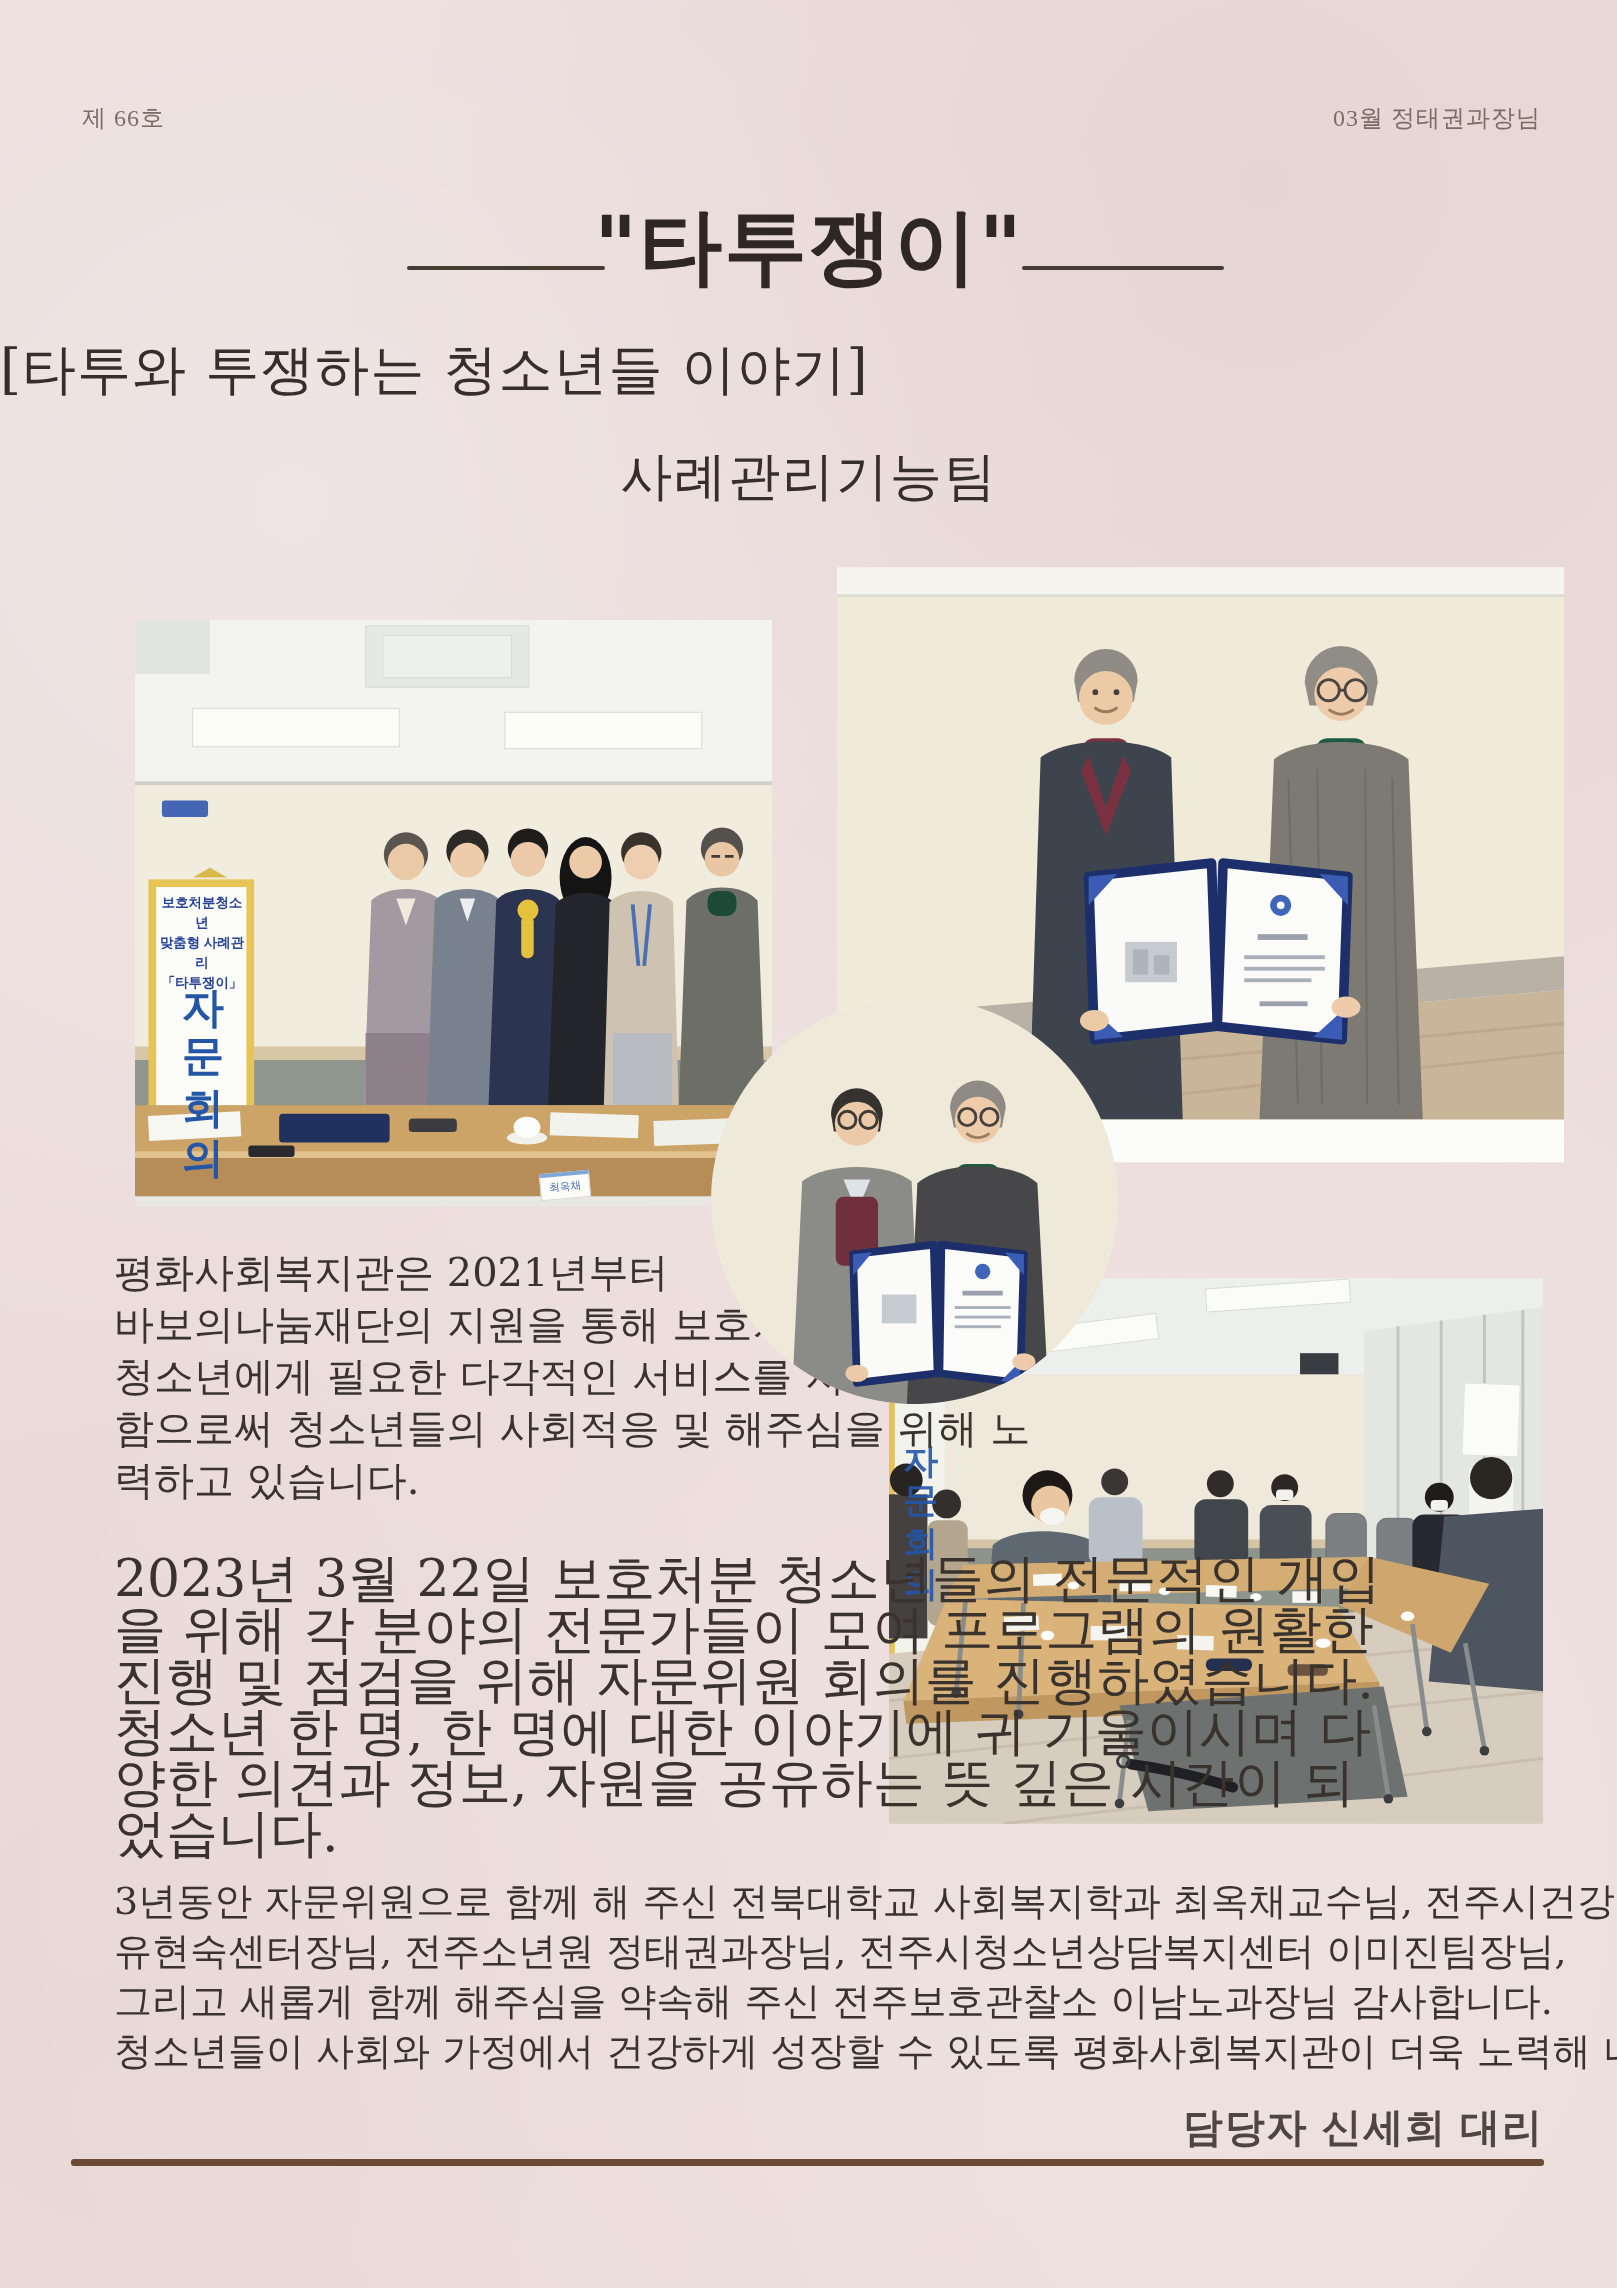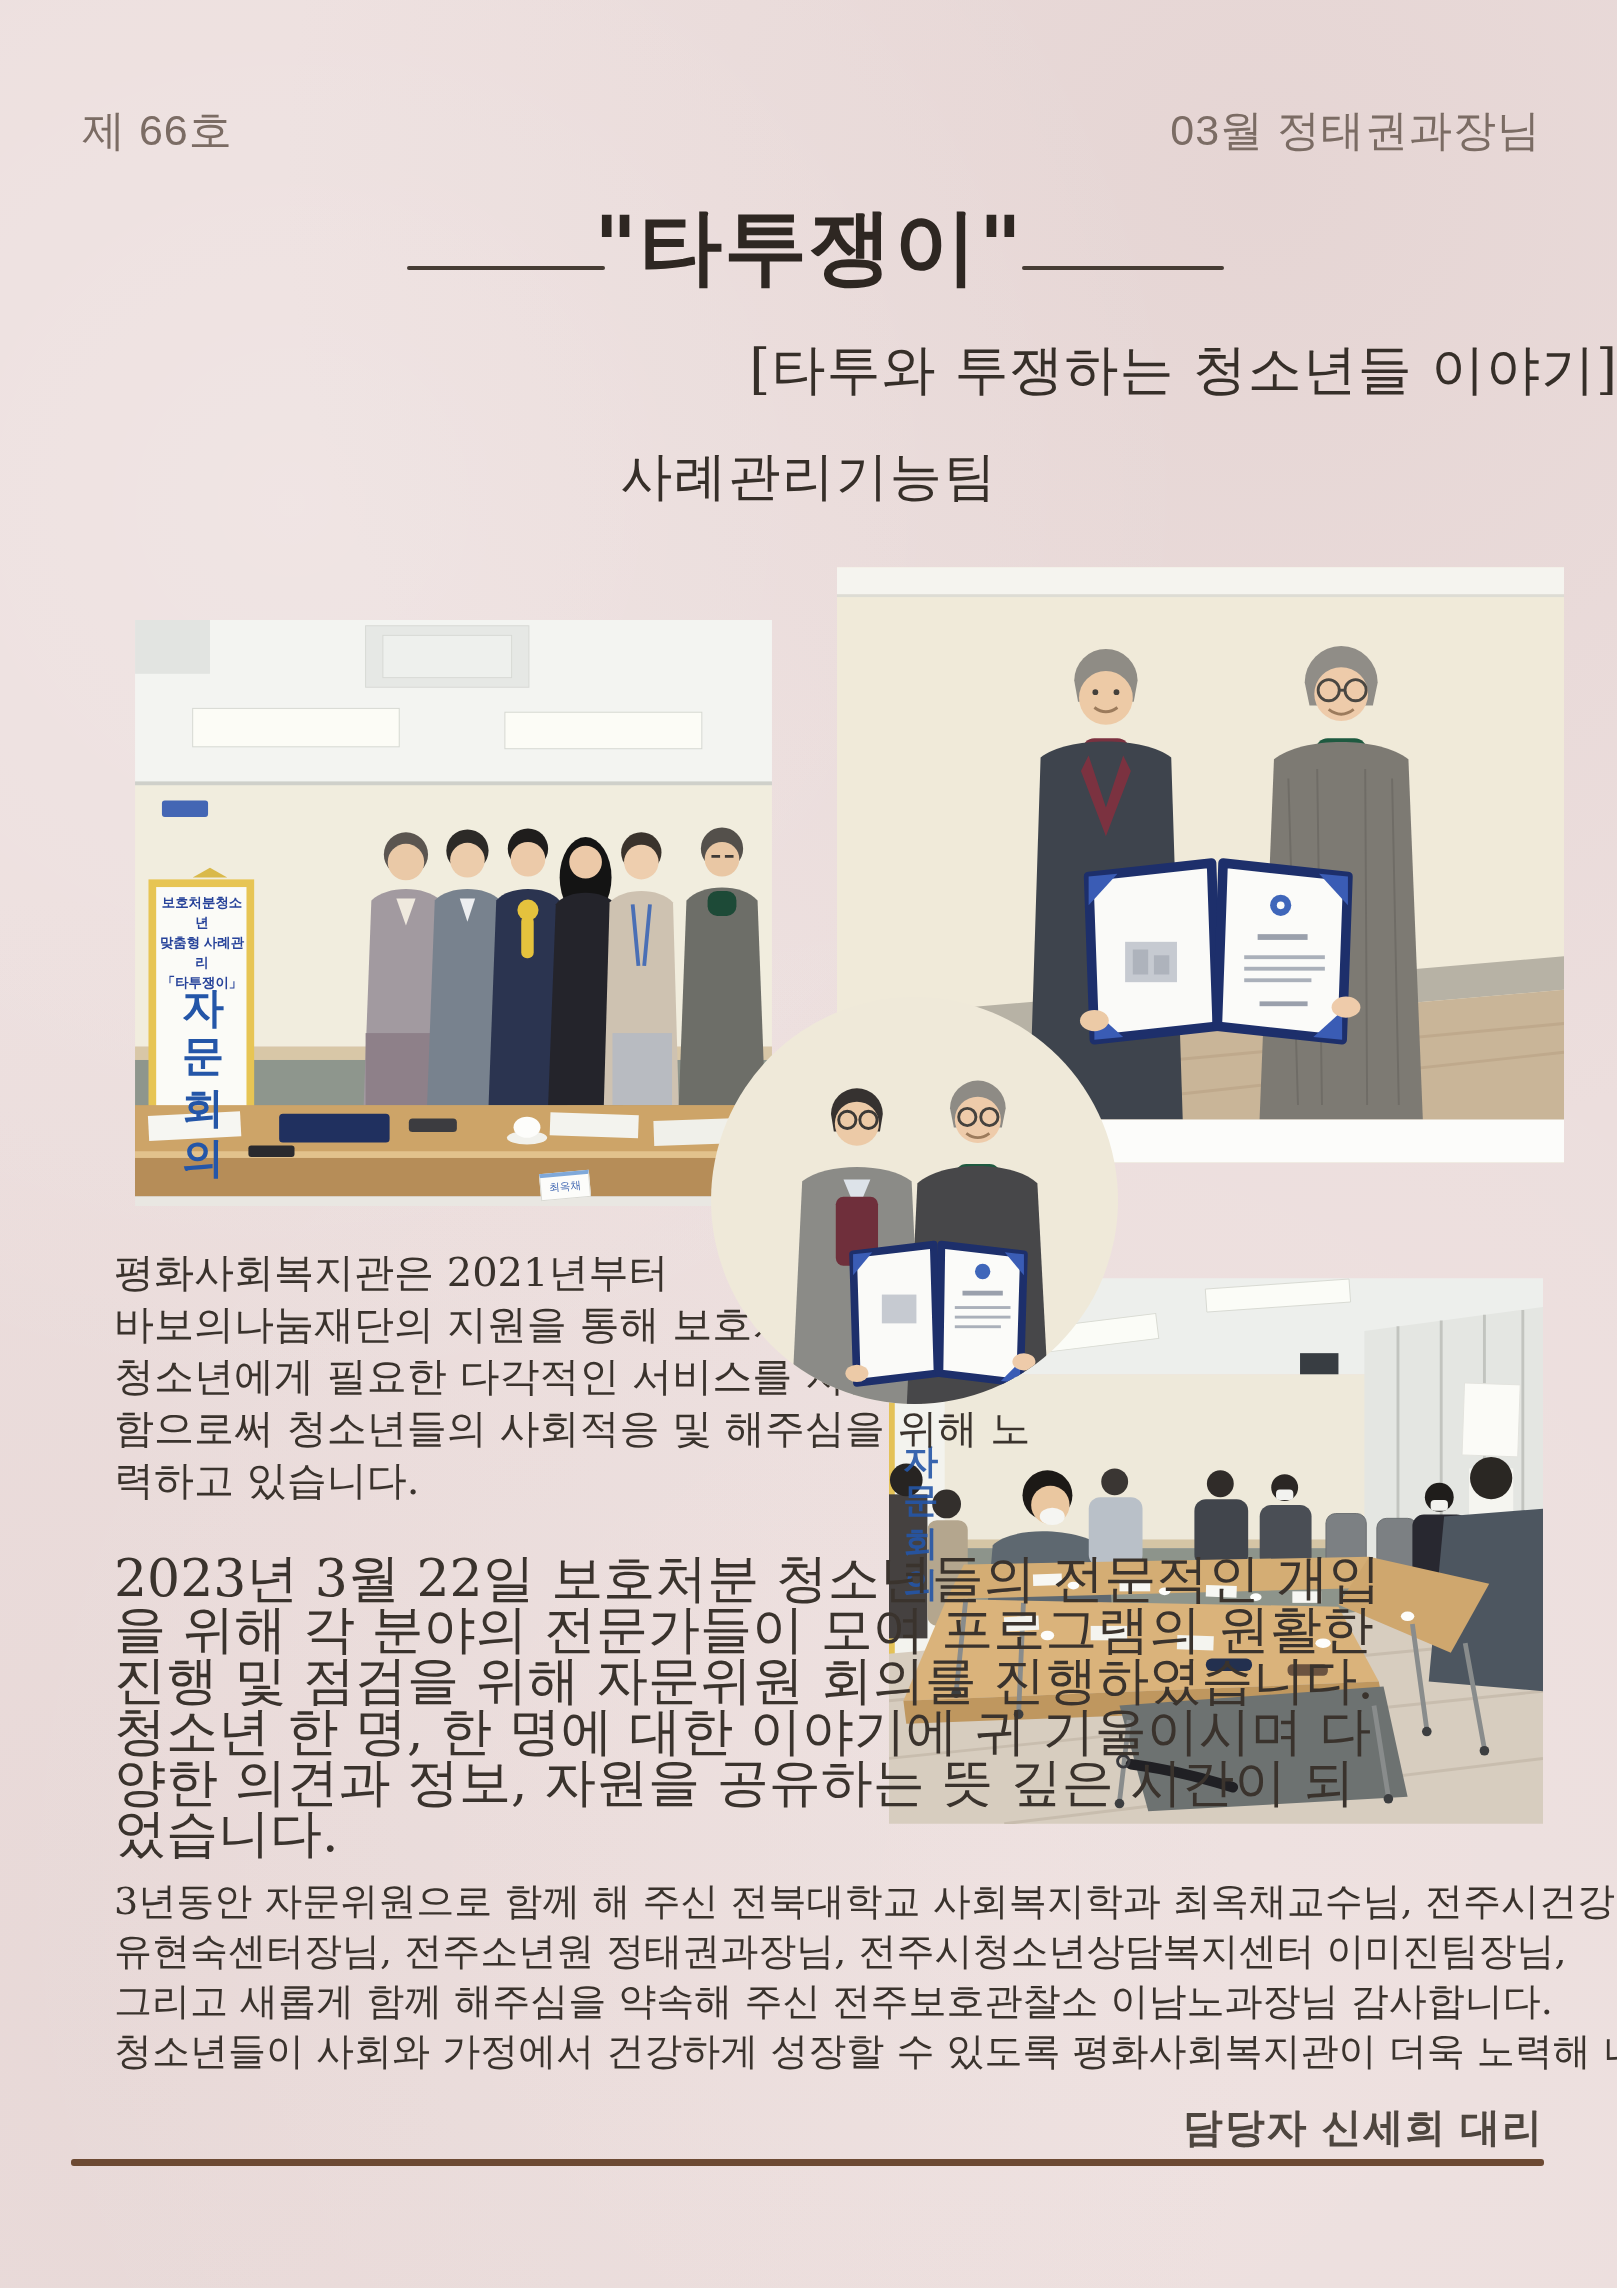--- a/index.html
+++ b/index.html
@@ -14,33 +14,33 @@
   }
   .page{
     position:relative;width:1618px;height:2288px;overflow:hidden;
     background-color:var(--bg);
     background-image:
       radial-gradient(circle at 18% 22%, rgba(255,255,255,.20), rgba(255,255,255,0) 42%),
       radial-gradient(circle at 78% 8%, rgba(212,190,188,.28), rgba(212,190,188,0) 40%),
       radial-gradient(circle at 62% 82%, rgba(255,250,248,.14), rgba(255,250,248,0) 50%),
       radial-gradient(circle at 8% 88%, rgba(214,194,192,.20), rgba(214,194,192,0) 45%);
   }
-  .hdr{position:absolute;top:102px;font-size:43px;color:var(--muted);
-       font-family:Liberation Sans, sans-serif;letter-spacing:1px;}
+  .hdr{position:absolute;top:102px;font-size:24px;color:var(--muted);
+       font-family:Liberation Serif, serif;letter-spacing:1px;}
   .hdr.left{left:82px;}
   .hdr.right{right:77px;}
   .title{
     position:absolute;top:192px;left:0;width:100%;text-align:center;
     font-size:83px;font-weight:bold;color:var(--ink);letter-spacing:1.9px;
   }
   .deco-line{position:absolute;top:266px;height:3.8px;background:#463c34;border-radius:1.9px;}
   .deco-line.l{left:407px;width:198px;}
   .deco-line.r{left:1022px;width:202px;}
   .subtitle{
-    position:absolute;top:334px;left:0;width:100%;text-align:right;
+    position:absolute;top:334px;left:0;width:100%;text-align:left;
     font-size:54px;color:#362f29;letter-spacing:1px;
   }
   .team{
     position:absolute;top:442px;left:0;width:100%;text-align:center;
     font-size:52px;color:#362f29;letter-spacing:1.9px;
   }
   .photo{position:absolute;overflow:hidden;}
   .photo svg{display:block;width:100%;height:100%;}
   .ph-group{left:135px;top:620px;width:637px;height:586px;}
   .ph-cert{left:837px;top:567px;width:727px;height:596px;}

